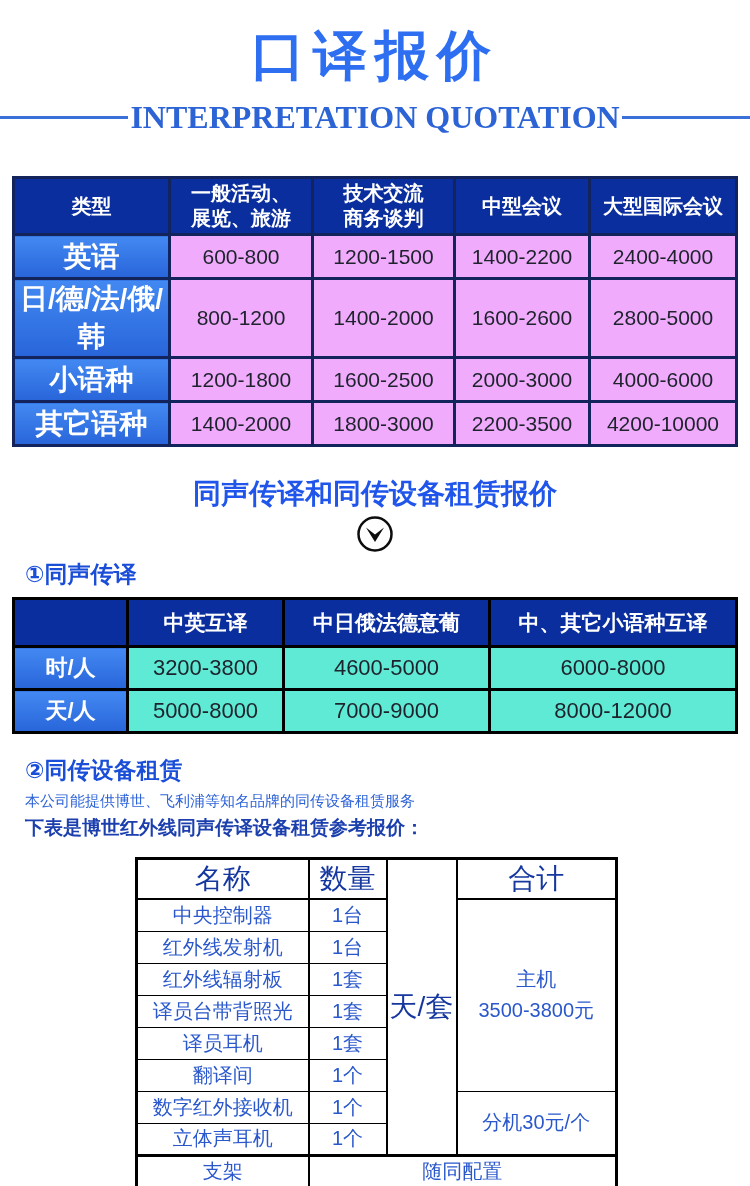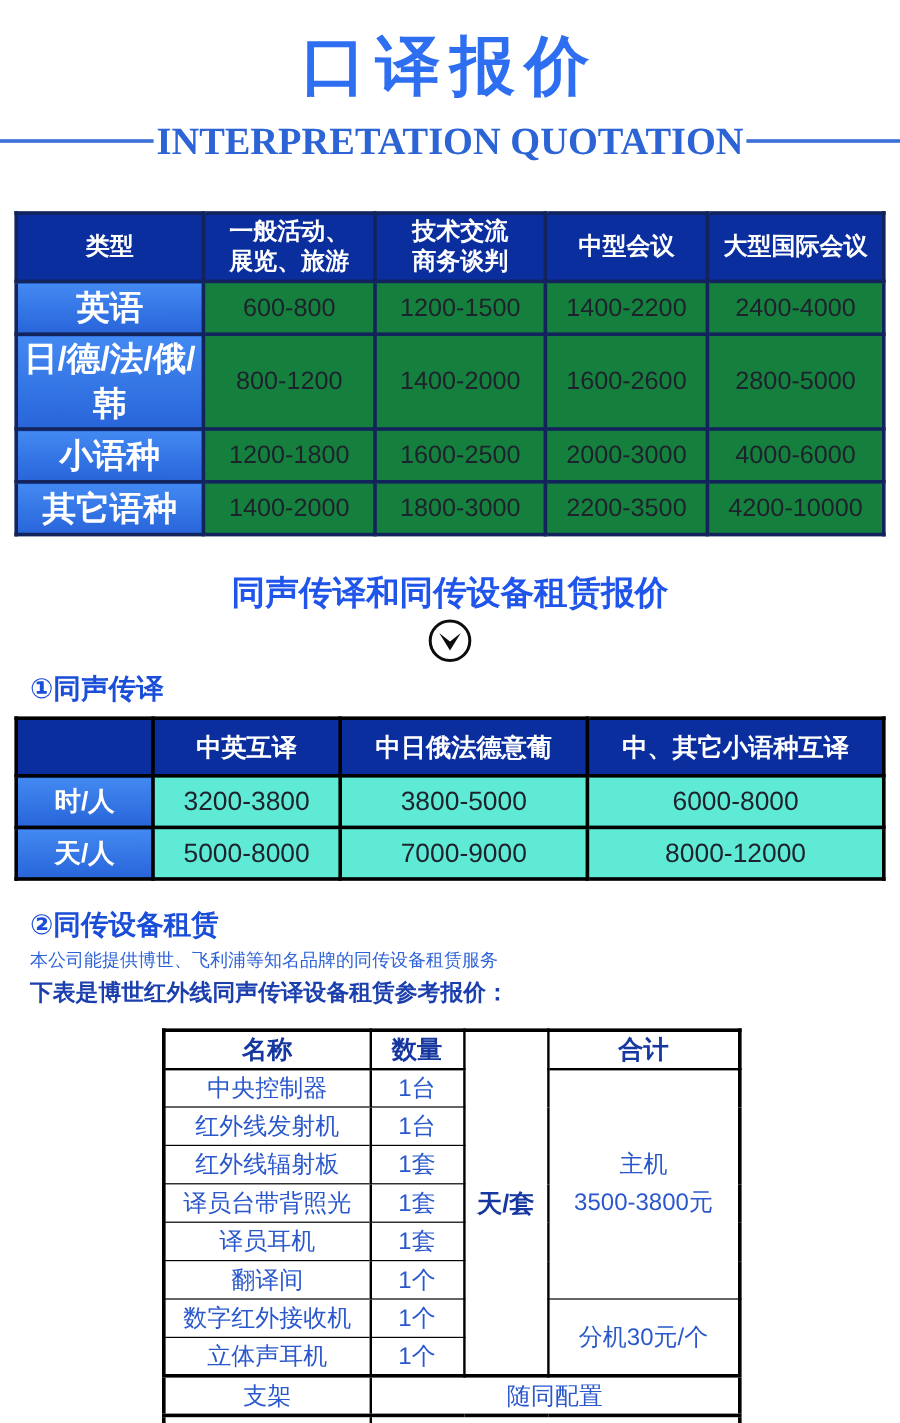--- a/index.html
+++ b/index.html
@@ -15,21 +15,21 @@
   .title-en { font-family:"Liberation Serif","DejaVu Serif",serif; font-weight:bold;
               font-size:32px; color:#2c64d6; white-space:nowrap; padding:0 2px; letter-spacing:0px; }
 
   
   table { border-collapse:collapse; }
   .t1 { width:723px; margin:36px auto 0 auto; table-layout:fixed; }
   .t1 th, .t1 td { border:3px solid #13235b; text-align:center; vertical-align:middle; }
   .t1 th { background:#0a2e9e; color:#fff; font-size:20px; line-height:25px; font-weight:bold; height:57px; }
   .t1 td.lbl { background:linear-gradient(180deg,#4389f2 0%,#2865da 100%); color:#fff;
                font-size:28px; font-weight:bold; height:44px; }
-  .t1 td.val { background:#15803d; color:#1d222c; font-size:21px; height:44px; }
+  .t1 td.val { background:#f0abfc; color:#1d222c; font-size:21px; height:44px; }
   .pre { white-space:pre-line; }
 
   
   .section-heading { margin-top:30px; text-align:center; font-size:28px; line-height:33px;
                      font-weight:bold; color:#1f55ea; }
   .arrow-wrap { text-align:center; margin-top:5px; height:40px; }
 
   .sub-label { margin:4px 0 0 25px; font-size:23px; line-height:30px; font-weight:bold; color:#1a4ed8; }
 
   
@@ -42,21 +42,21 @@
 
   
   .sub-label2 { margin:21px 0 0 25px; font-size:23px; line-height:30px; font-weight:bold; color:#1a4ed8; }
   .desc1 { margin:3px 0 0 25px; font-size:15px; line-height:25px; color:#2e63d8; }
   .desc2 { margin:2px 0 0 25px; font-size:19px; line-height:25px; font-weight:bold; color:#1c3fae; }
 
   
   .t3 { width:480px; margin:17px 0 0 135px; table-layout:fixed; border:3px solid #000; }
   .t3 td { border:1px solid #000; border-left-width:2px; border-right-width:2px;
            text-align:center; vertical-align:middle; color:#2a58cc; font-size:20px; height:32px; padding:0 2px; }
-  .t3 tr.hrow td { font-weight:bold; color:#15379f; font-size:21px; border-bottom-width:2px; }
+  .t3 tr.hrow td { font-weight:normal; color:#15379f; font-size:28px; border-bottom-width:2px; }
   .t3 td.unit { font-weight:bold; color:#15379f; font-size:21px; background:#fff; }
   .t3 tr.foot td { border-top-width:3px; height:33px; }
   .t3 .total-main { line-height:31px; }
 </style>
 </head>
 <body>
 
 <div class="page">
 
   <div class="title-cn">口译报价</div>
@@ -139,21 +139,21 @@
         <th></th>
         <th>中英互译</th>
         <th>中日俄法德意葡</th>
         <th>中、其它小语种互译</th>
       </tr>
     </thead>
     <tbody>
       <tr>
         <td class="lbl">时/人</td>
         <td class="val">3200-3800</td>
-        <td class="val">3800-5000</td>
+        <td class="val">4600-5000</td>
         <td class="val">6000-8000</td>
       </tr>
       <tr>
         <td class="lbl">天/人</td>
         <td class="val">5000-8000</td>
         <td class="val">7000-9000</td>
         <td class="val">8000-12000</td>
       </tr>
     </tbody>
   </table>

